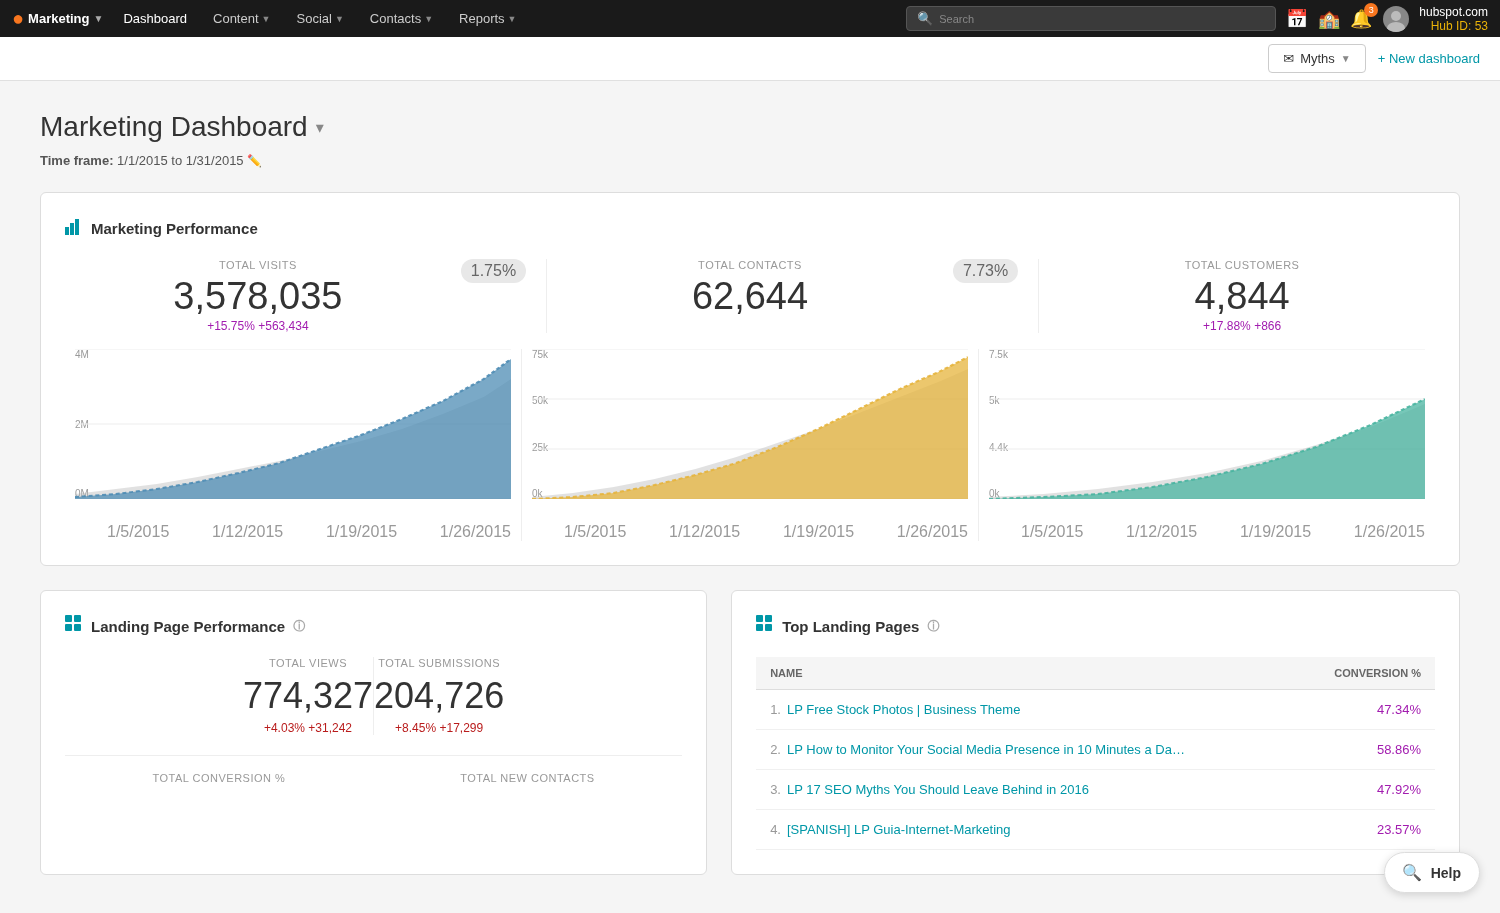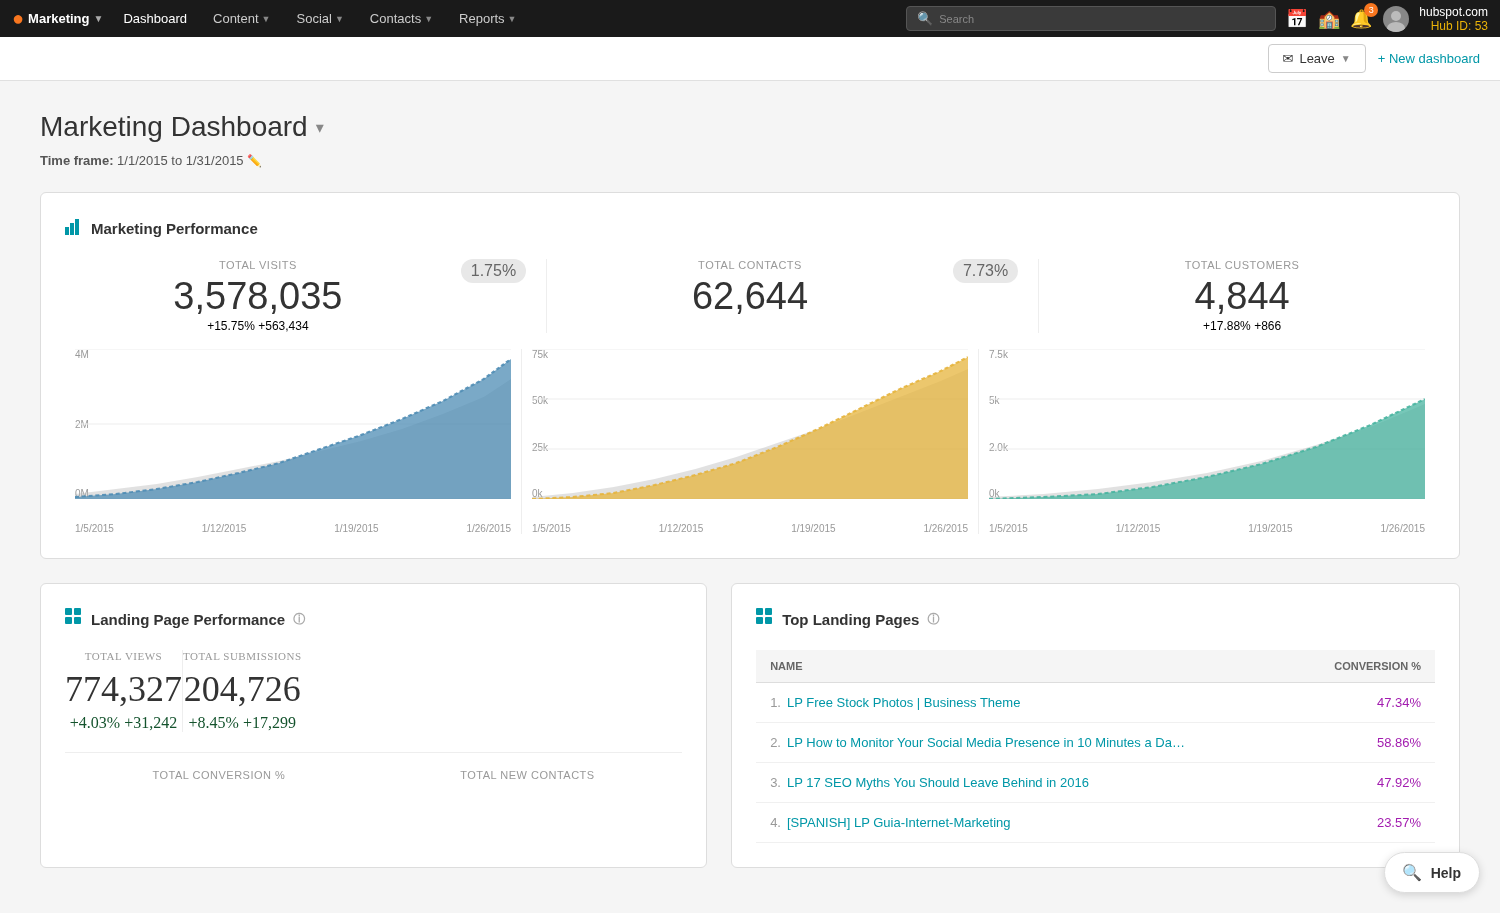--- a/index.html
+++ b/index.html
@@ -41,45 +41,45 @@
     
     .card { background: #fff; border: 1px solid #ddd; border-radius: 6px; padding: 24px; margin-bottom: 24px; }
     .card-title { font-size: 15px; font-weight: 600; color: #333; display: flex; align-items: center; gap: 8px; margin-bottom: 20px; }
     .card-title-icon { color: #0097a7; font-size: 16px; }
 
     
     .metrics-row { display: flex; align-items: flex-start; justify-content: space-around; margin-bottom: 16px; }
     .metric { text-align: center; flex: 1; }
     .metric-label { font-size: 11px; color: #999; text-transform: uppercase; letter-spacing: 0.5px; margin-bottom: 6px; }
     .metric-value { font-size: 38px; font-weight: 300; color: #333; line-height: 1; margin-bottom: 4px; }
-    .metric-change { font-size: 12px; color: #000000; }
+    .metric-change { font-size: 12px; color: #a21caf; }
     .metric-badge { background: #e8e8e8; border-radius: 20px; padding: 3px 10px; font-size: 16px; color: #666; display: inline-block; margin-bottom: 6px; }
     .metric-divider { width: 1px; background: #eee; margin: 0 10px; align-self: stretch; }
 
     
     .charts-row { display: flex; gap: 0; }
     .chart-container { flex: 1; padding: 0 10px; }
     .chart-labels-y { position: absolute; left: 0; top: 0; bottom: 20px; display: flex; flex-direction: column; justify-content: space-between; font-size: 10px; color: #999; width: 28px; }
-    .chart-x-labels { display: flex; justify-content: space-between; font-size: 10px; color: #999; margin-top: 4px; }
+    .chart-x-labels { margin-left: 32px; display: flex; justify-content: space-between; font-size: 16px; color: #999; margin-top: 4px; }
     .chart-divider { width: 1px; background: #eee; }
 
     
     svg.chart-svg { width: 100%; height: 150px; }
 
     
     .bottom-row { display: flex; gap: 24px; }
     .bottom-card { flex: 1; }
     .bottom-card-wide { flex: 1.1; }
 
     
-    .lp-metrics { display: flex; justify-content: flex-start; margin: 20px 0; font-family: Liberation Serif, serif; }
+    .lp-metrics { display: flex; justify-content: center; margin: 20px 0; }
     .lp-metric { text-align: center; }
     .lp-metric-label { font-size: 11px; color: #999; text-transform: uppercase; letter-spacing: 0.5px; margin-bottom: 6px; }
     .lp-metric-value { font-size: 36px; font-weight: 300; color: #333; margin-bottom: 4px; }
-    .lp-metric-change { font-size: 16px; color: #14532d; }
+    .lp-metric-change { font-size: 12px; color: #b91c1c; }
     .lp-metric-divider { width: 1px; background: #eee; }
 
     .lp-bottom-labels { display: flex; justify-content: space-around; margin-top: 20px; border-top: 1px solid #eee; padding-top: 16px; }
     .lp-bottom-label { font-size: 11px; color: #999; text-transform: uppercase; letter-spacing: 0.5px; }
 
     
     .top-pages-table { width: 100%; border-collapse: collapse; font-size: 13px; }
     .top-pages-table th { background: #f5f5f5; color: #666; font-weight: 600; font-size: 11px; text-transform: uppercase; padding: 10px 14px; text-align: left; border-bottom: 1px solid #ddd; }
     .top-pages-table th.right { text-align: right; }
     .top-pages-table td { padding: 12px 14px; border-bottom: 1px solid #f0f0f0; color: #333; vertical-align: middle; }
@@ -146,21 +146,21 @@
         <div>hubspot.com</div>
         <div style="color:#eab308;">Hub ID: 53</div>
       </div>
     </div>
   </div>
 </nav>
 
 <div class="toolbar">
   <button class="btn-email">
     <span>✉</span>
-    <span>Leave</span>
+    <span>Myths</span>
     <span style="font-size:10px; color:#888;">▼</span>
   </button>
   <button class="btn-new-dash">
     <span>+ New dashboard</span>
   </button>
 </div>
 
 <div class="main">
   <div class="page-title">
     <span>Marketing Dashboard</span>
@@ -284,21 +284,21 @@
         </div>
       </div>
 
       <div class="chart-divider"></div>
 
       <div class="chart-container">
         <div style="display:flex; position:relative; height:170px;">
           <div class="chart-labels-y">
             <span>7.5k</span>
               <span>5k</span>
-              <span>2.0k</span>
+              <span>4.4k</span>
               <span>0k</span>
           </div>
           <div style="flex:1; position:relative;">
             <svg class="chart-svg" viewBox="0 0 320 150" preserveAspectRatio="none">
               <line x1="0" y1="0" x2="320" y2="0" stroke="#eee" stroke-width="1"></line>
               <line x1="0" y1="50" x2="320" y2="50" stroke="#eee" stroke-width="1"></line>
               <line x1="0" y1="100" x2="320" y2="100" stroke="#eee" stroke-width="1"></line>
               <line x1="0" y1="150" x2="320" y2="150" stroke="#eee" stroke-width="1"></line>
 
               <polygon points="0,148 40,145 80,140 120,133 160,124 200,112 240,96 280,78 320,55 320,150 0,150" fill="rgba(180,180,180,0.4)"></polygon>

